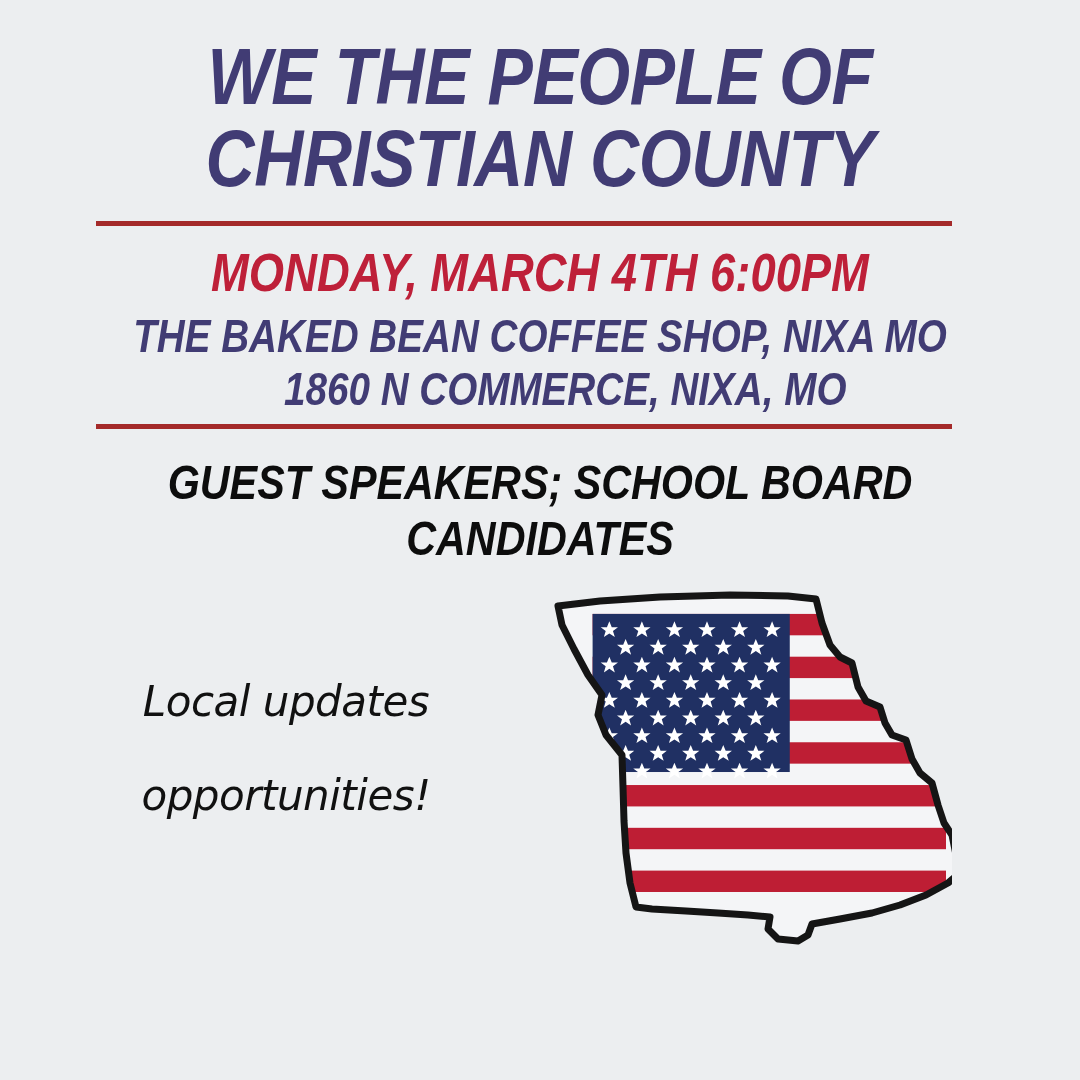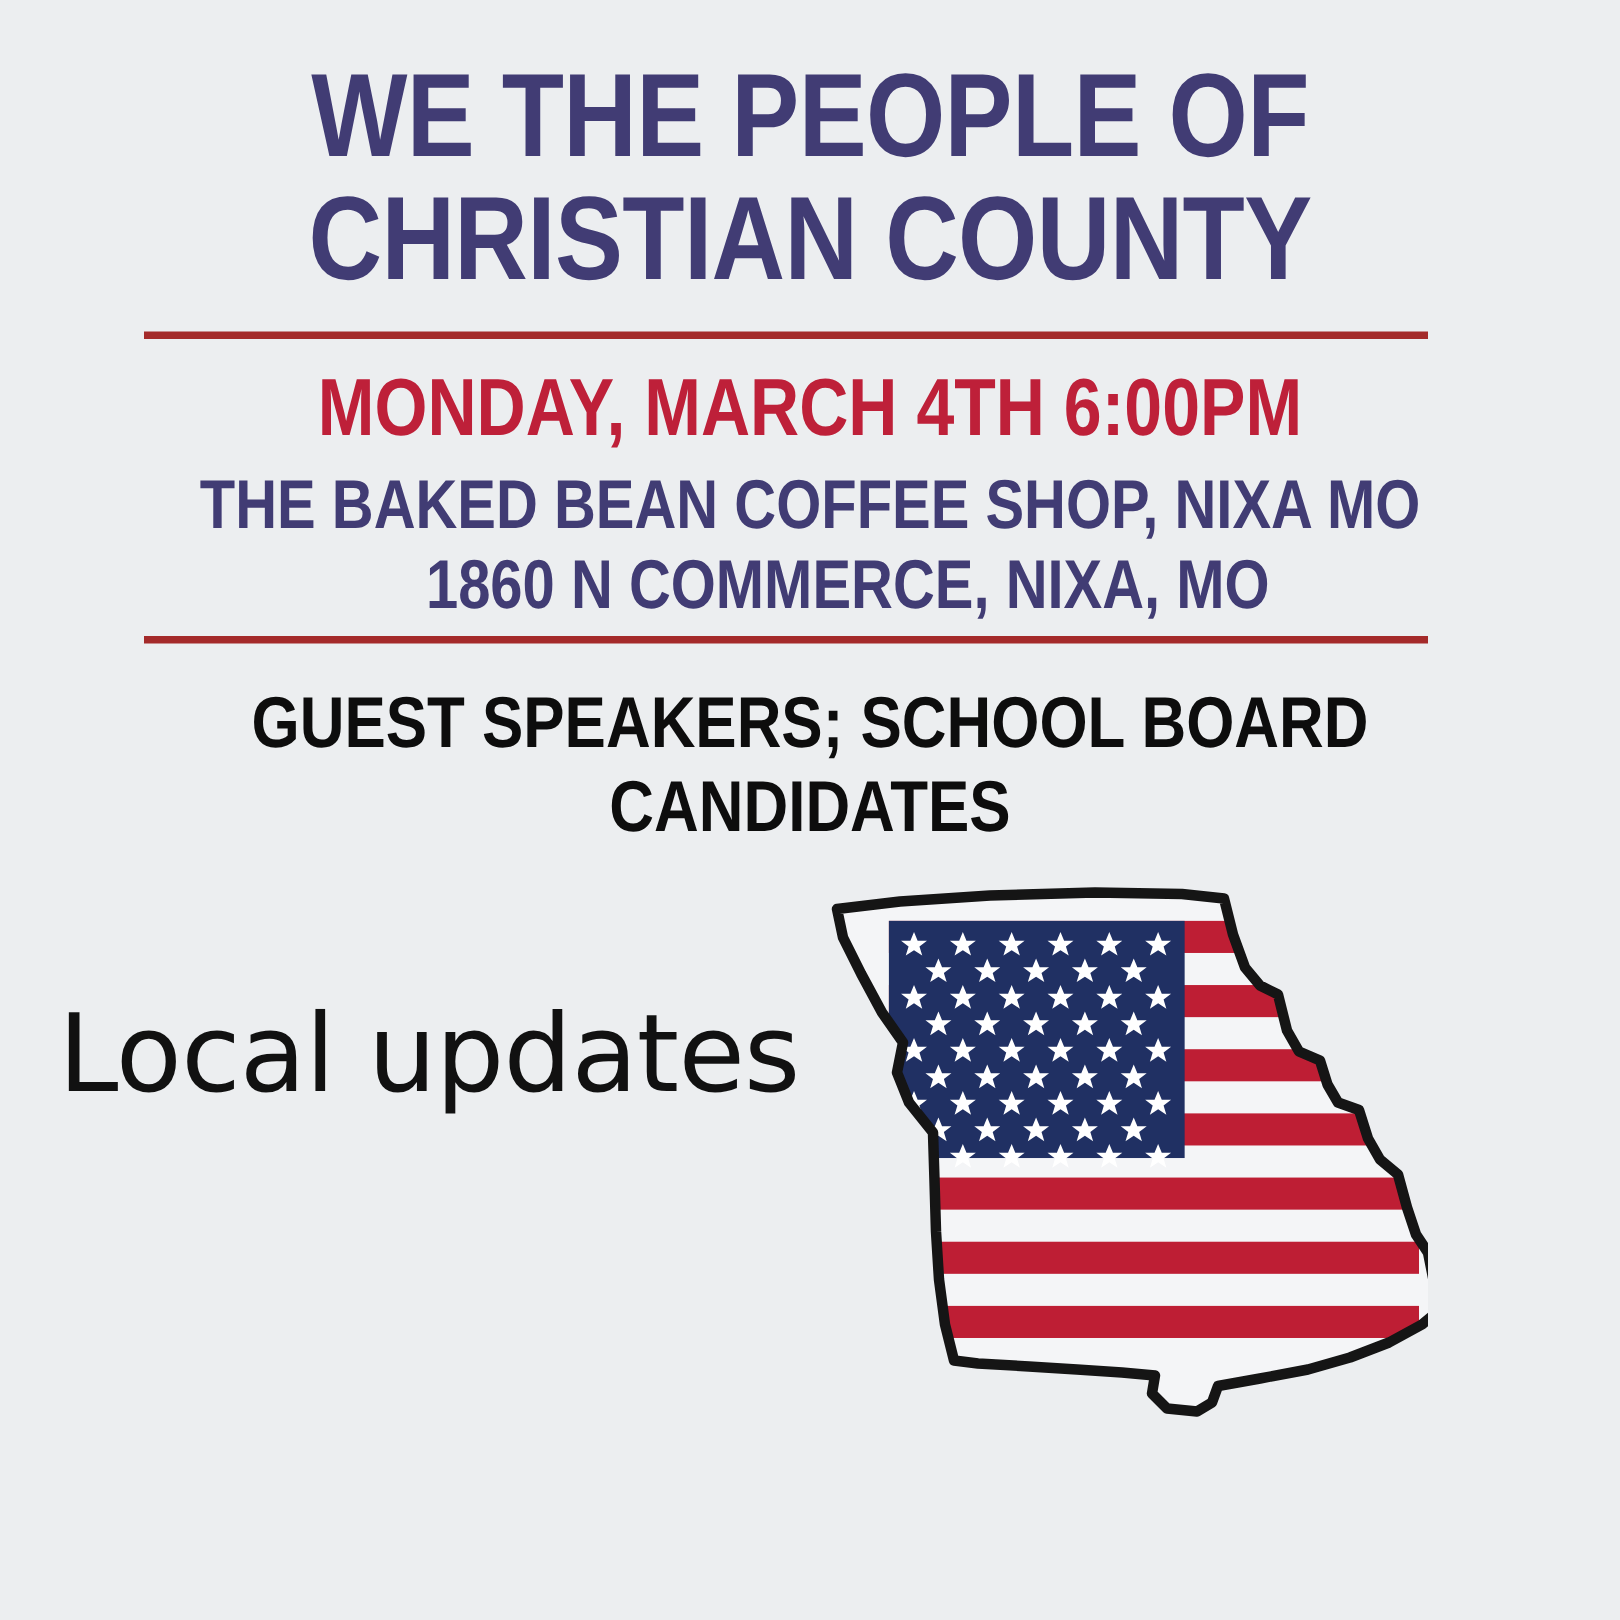--- a/index.html
+++ b/index.html
@@ -12,20 +12,21 @@
     background: #ECEEF0;
     font-family: "Liberation Sans", sans-serif;
     overflow: hidden;
   }
   #poster {
     position: relative;
     width: 952px;
     height: 1080px;
     background: #ECEEF0;
     overflow: hidden;
+    font-style: italic;
   }
 
   
   .headline {
     position: absolute;
     left: 0;
     top: 36px;
     width: 1080px;
     text-align: center;
     color: #413C74;
@@ -111,21 +112,21 @@
   
   .tagline {
     position: absolute;
     left: 12px;
     top: 655px;
     width: 548px;
     text-align: center;
     color: #111111;
     font-family: "DejaVu Sans", sans-serif;
     font-weight: normal;
-    font-size: 72px;
+    font-size: 42px;
     line-height: 94px;
     letter-spacing: -0.5px;
   }
   .tagline .tg-line { display: block; white-space: nowrap; }
 
   
   .map-wrap {
     position: absolute;
     left: 540px;
     top: 583px;
@@ -152,20 +153,21 @@
 
   <div class="rule bottom"></div>
 
   <div class="speakers">
     <span class="sp-line">GUEST SPEAKERS; SCHOOL BOARD</span>
     <span class="sp-line">CANDIDATES</span>
   </div>
 
   <div class="tagline">
     <span class="tg-line">Local updates</span>
+    <span class="tg-line">opportunities!</span>
   </div>
 
   <div class="map-wrap">
     <svg viewBox="0 0 440 365" xmlns="http://www.w3.org/2000/svg" aria-hidden="true">
       <defs>
 
         <path id="mo-shape" d="
           M 18 23
           L 60 18 L 120 14 L 190 12 L 248 13 L 276 16
           L 282 40 L 290 62 L 300 74 L 312 80

